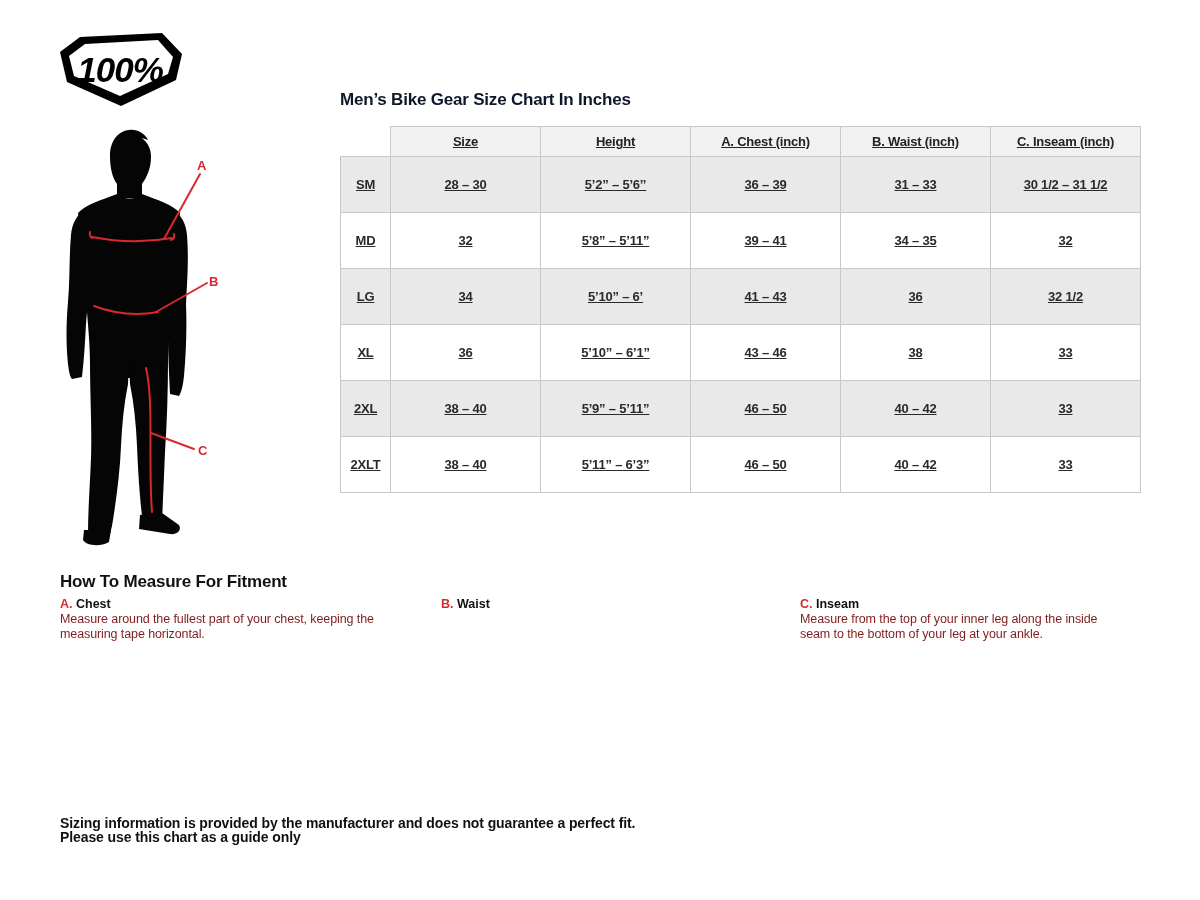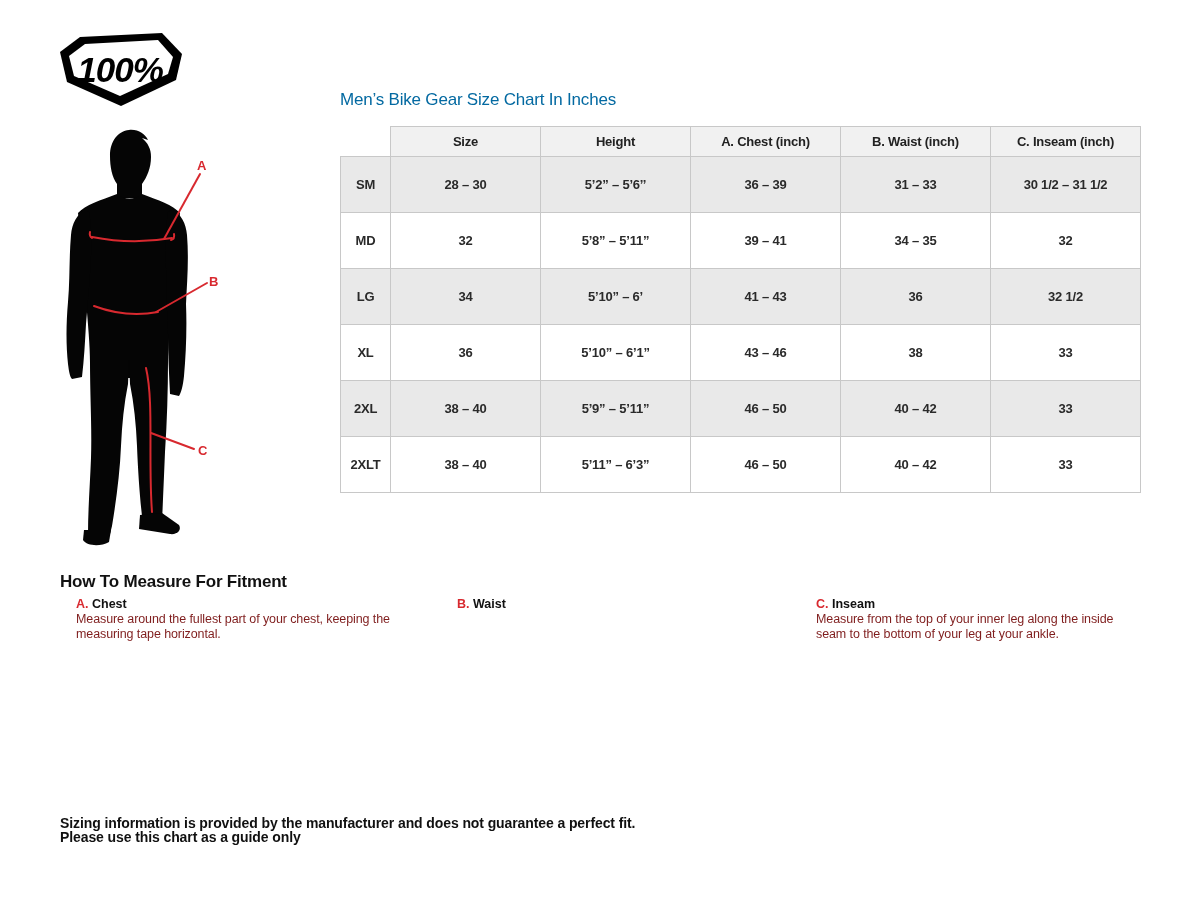--- a/index.html
+++ b/index.html
@@ -5,48 +5,48 @@
   * { margin: 0; padding: 0; box-sizing: border-box; }
   html, body { width: 1200px; height: 900px; background: #ffffff; overflow: hidden; }
   body { position: relative; font-family: "Liberation Sans", sans-serif; color: #1d1d1d; }
 
   
   .logo { position: absolute; left: 56px; top: 30px; width: 130px; height: 82px; }
 
   
   .page-title {
     position: absolute; left: 340px; top: 90px;
-    font-size: 17px; font-weight: 400; letter-spacing: -0.2px; color: #0369a1;
+    font-size: 17px; font-weight: 700; letter-spacing: -0.2px; color: #0f172a;
   }
 
   
   .figure-wrap { position: absolute; left: 40px; top: 110px; width: 280px; height: 460px; }
 
   
   table.size-table {
     position: absolute; left: 340px; top: 126px;
     border-collapse: collapse; table-layout: fixed;
   }
   table.size-table col.c-label  { width: 50px; }
   table.size-table col.c-data   { width: 150px; }
   table.size-table th, table.size-table td {
     border: 1px solid #c8c8c8; text-align: center; vertical-align: middle;
-    font-size: 13px; font-weight: 700; letter-spacing: -0.2px; color: #2a2a2a;
+    font-size: 13px; font-weight: 700; letter-spacing: -0.2px; color: #2a2a2a; text-decoration: underline;
   }
   table.size-table thead th { height: 30px; background: #f1f1f1; color: #222; }
   table.size-table thead th.corner { border: none; background: transparent; }
   table.size-table tbody td { height: 56px; background: #ffffff; }
   table.size-table tbody tr.alt td { background: #e9e9e9; }
 
   
   .measure-heading {
     position: absolute; left: 60px; top: 572px;
     font-size: 17px; font-weight: 700; letter-spacing: -0.2px; color: #111;
   }
-  .measure-item { position: absolute; top: 597px; margin-left: 16px; }
+  .measure-item { position: absolute; top: 597px; }
   .measure-item.item-a { left: 60px;  width: 350px; }
   .measure-item.item-b { left: 441px; width: 300px; }
   .measure-item.item-c { left: 800px; width: 310px; }
   .measure-item .item-title { font-size: 12.5px; font-weight: 700; color: #111; margin-bottom: 1px; }
   .measure-item .item-title .key { color: #d8292f; }
   .measure-item .item-body { font-size: 12.5px; line-height: 14.5px; color: #7f1d1d; letter-spacing: -0.1px; }
 
   
   .footer {
     position: absolute; left: 60px; top: 817px;

